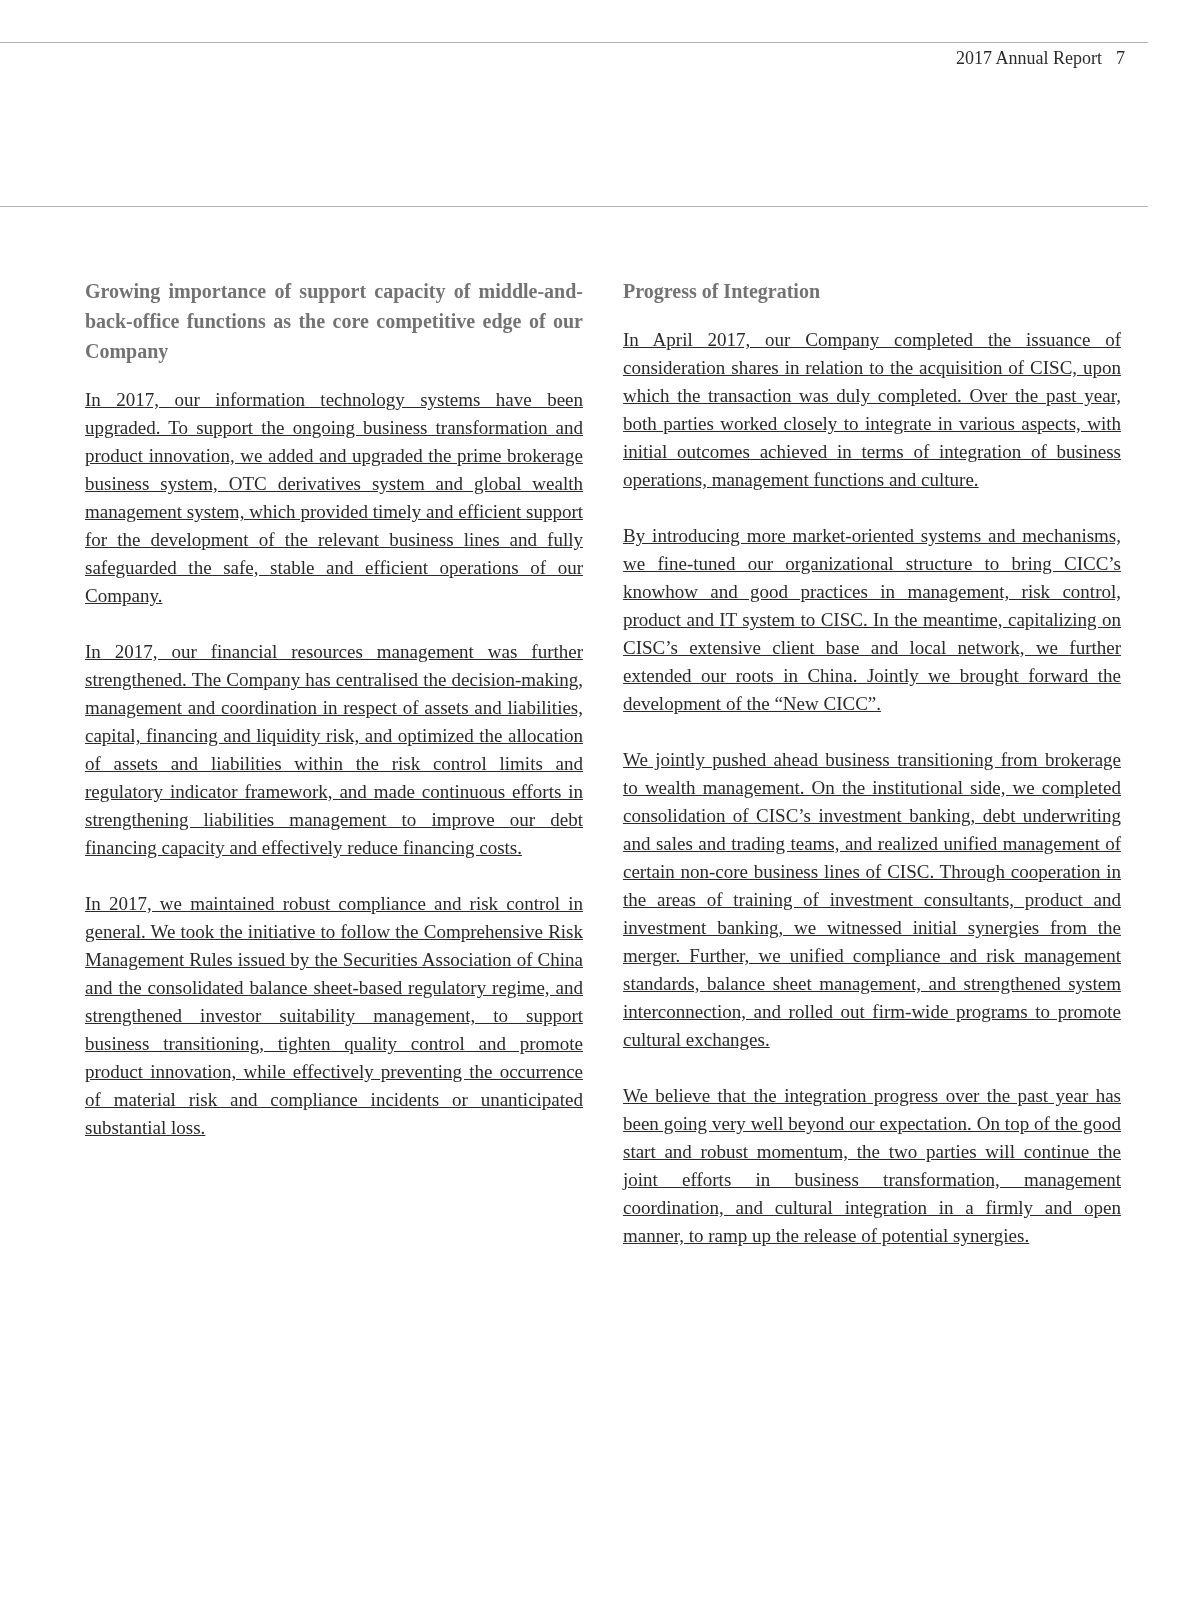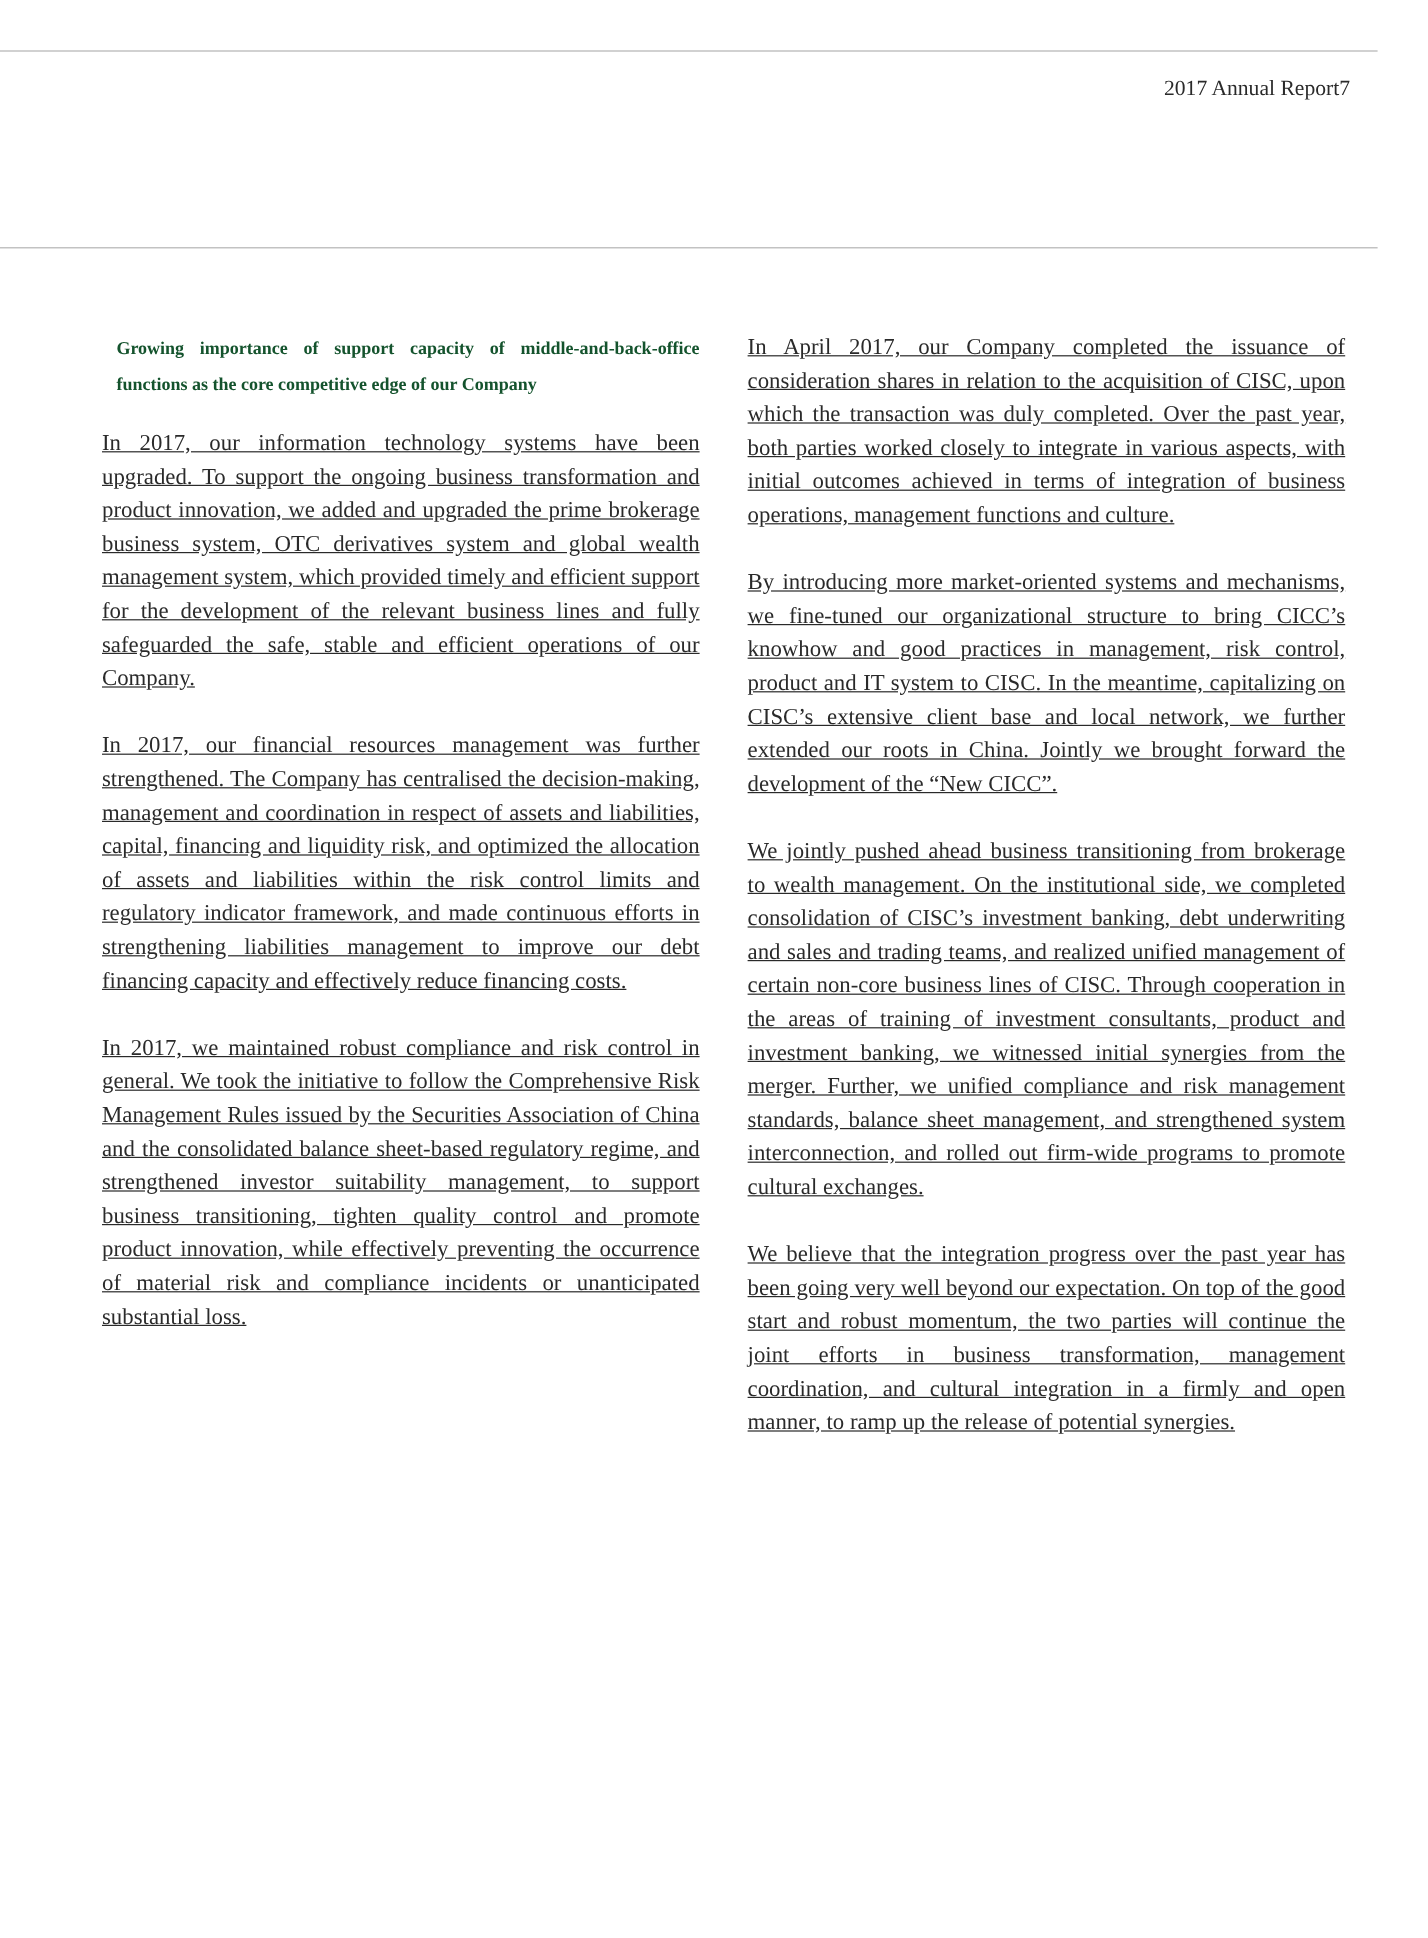--- a/index.html
+++ b/index.html
@@ -20,46 +20,47 @@
     left: 0;
     width: 1148px;
     height: 1px;
     background: #b3b3b3;
   }
   .rule-top { top: 42px; }
   .rule-bottom { top: 206px; }
 
   .page-header {
     position: absolute;
-    top: 63px;
+    top: 48px;
     right: 65px;
     display: flex;
     align-items: baseline;
+    gap: 14px;
     font-size: 18px;
     color: #2a2a2a;
   }
 
   .columns {
     position: absolute;
     top: 276px;
     left: 85px;
     width: 1036px;
     display: flex;
     gap: 40px;
   }
   .col {
     width: 498px;
   }
   .col h2 {
-    margin: 0 0 20px 12px;
-    font-size: 15px;
+    margin: 0 0 20px 0;
+    font-size: 20px;
     font-weight: bold;
     line-height: 30px;
     text-align: justify;
-    color: #14532d;
+    color: #737373;
   }
   .col p {
     margin: 0 0 28px 0;
     font-size: 19px;
     line-height: 28px;
     text-align: justify;
     color: #2a2a2a;
     text-decoration: underline;
   }
   .col p:last-child { margin-bottom: 0; }
@@ -79,19 +80,20 @@
 <main class="columns">
 
   <section class="col">
     <h2>Growing importance of support capacity of middle-and-back-office functions as the core competitive edge of our Company</h2>
     <p>In 2017, our information technology systems have been upgraded. To support the ongoing business transformation and product innovation, we added and upgraded the prime brokerage business system, OTC derivatives system and global wealth management system, which provided timely and efficient support for the development of the relevant business lines and fully safeguarded the safe, stable and efficient operations of our Company.</p>
     <p>In 2017, our financial resources management was further strengthened. The Company has centralised the decision-making, management and coordination in respect of assets and liabilities, capital, financing and liquidity risk, and optimized the allocation of assets and liabilities within the risk control limits and regulatory indicator framework, and made continuous efforts in strengthening liabilities management to improve our debt financing capacity and effectively reduce financing costs.</p>
     <p>In 2017, we maintained robust compliance and risk control in general. We took the initiative to follow the Comprehensive Risk Management Rules issued by the Securities Association of China and the consolidated balance sheet-based regulatory regime, and strengthened investor suitability management, to support business transitioning, tighten quality control and promote product innovation, while effectively preventing the occurrence of material risk and compliance incidents or unanticipated substantial loss.</p>
   </section>
 
   <section class="col">
+    <h2>Progress of Integration</h2>
     <p>In April 2017, our Company completed the issuance of consideration shares in relation to the acquisition of CISC, upon which the transaction was duly completed. Over the past year, both parties worked closely to integrate in various aspects, with initial outcomes achieved in terms of integration of business operations, management functions and culture.</p>
     <p>By introducing more market-oriented systems and mechanisms, we fine-tuned our organizational structure to bring CICC’s knowhow and good practices in management, risk control, product and IT system to CISC. In the meantime, capitalizing on CISC’s extensive client base and local network, we further extended our roots in China. Jointly we brought forward the development of the “New CICC”.</p>
     <p>We jointly pushed ahead business transitioning from brokerage to wealth management. On the institutional side, we completed consolidation of CISC’s investment banking, debt underwriting and sales and trading teams, and realized unified management of certain non-core business lines of CISC. Through cooperation in the areas of training of investment consultants, product and investment banking, we witnessed initial synergies from the merger. Further, we unified compliance and risk management standards, balance sheet management, and strengthened system interconnection, and rolled out firm-wide programs to promote cultural exchanges.</p>
     <p>We believe that the integration progress over the past year has been going very well beyond our expectation. On top of the good start and robust momentum, the two parties will continue the joint efforts in business transformation, management coordination, and cultural integration in a firmly and open manner, to ramp up the release of potential synergies.</p>
   </section>
 
 </main>
 
 </body></html>

